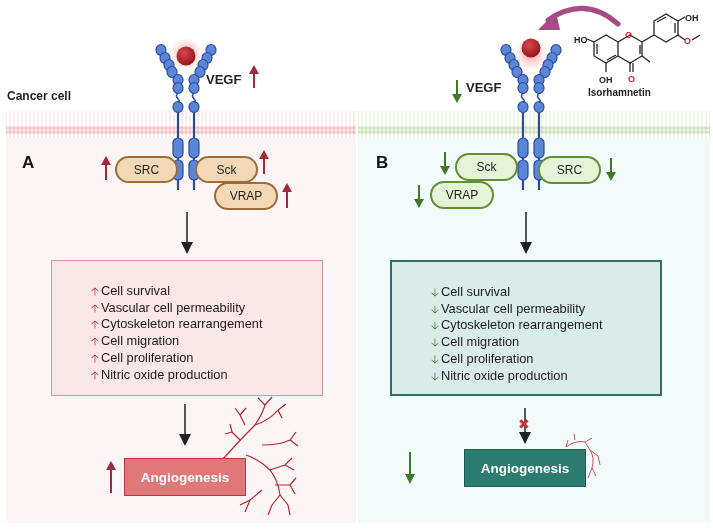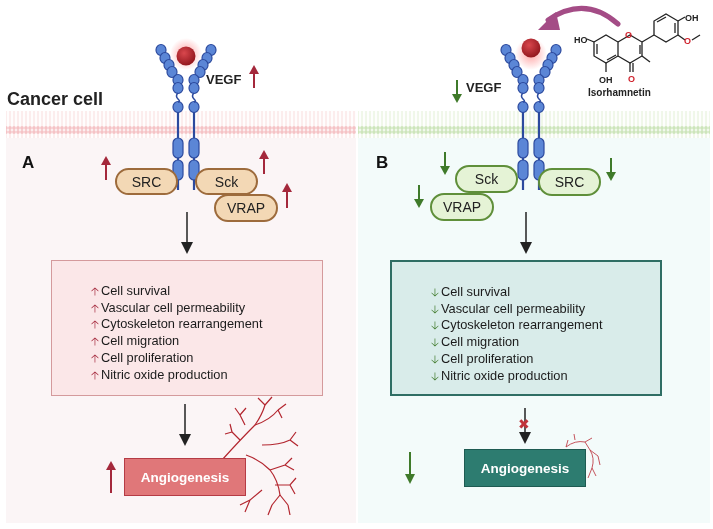--- a/index.html
+++ b/index.html
@@ -4,21 +4,21 @@
 <style>
   * { box-sizing: border-box; margin: 0; padding: 0; }
   html, body { width: 713px; height: 529px; background: #ffffff; overflow: hidden; }
   body { position: relative; font-family: "Liberation Sans", sans-serif; color: #222; }
   .abs { position: absolute; }
   svg.layer { position: absolute; left: 0; top: 0; width: 713px; height: 529px; }
   .panel { position: absolute; }
   #panelA { left: 6px; top: 138px; width: 350px; height: 385px; background: #fbf5f6; }
   #panelB { left: 358px; top: 138px; width: 352px; height: 385px; background: #f3fbfa; }
   .letter { font-weight: 700; font-size: 17px; color: #111; }
-  .pill { position: absolute; border-radius: 14px; font-size: 14px; display: flex; align-items: center; justify-content: center; color: #222; margin-top: 12px; }
+  .pill { position: absolute; border-radius: 14px; font-size: 12px; display: flex; align-items: center; justify-content: center; color: #222; }
   .pill.red { background: #f3d8b5; border: 2px solid #9d6b3c; }
   .pill.green { background: #e5f3d6; border: 2px solid #5f8f3a; }
   .effects { position: absolute; padding: 22px 0 0 38px; font-size: 12.8px; line-height: 16.7px; }
   .effects.red { background: #fbe7e8; border: 1.5px solid #d49a9c; }
   .effects.green { background: #d9ecea; border: 2px solid #2f6e64; }
   .effects .row { display: flex; align-items: center; color: #1b1b1b; white-space: nowrap; }
   .effects .ar { display: inline-block; width: 10px; font-size: 11px; text-align: center; margin-right: 1px; }
   .ar.up { color: #a4283b; }
   .ar.down { color: #3f7a2a; }
   .angio { position: absolute; font-weight: 700; font-size: 13.5px; color: #ffffff; display: flex; align-items: center; justify-content: center; }
@@ -226,21 +226,21 @@
   </g>
 
   <g stroke="#c0424b" fill="none" stroke-width="0.9">
     <path d="M566,447 Q575,440 585,442 L592,438 M585,442 L590,450 Q595,458 592,468 M590,450 L598,456 L600,465 M592,468 L588,478 M592,468 L596,476"></path>
     <path d="M566,447 L568,440 M575,440 L574,434"></path>
   </g>
 
   <text x="518" y="429" font-size="14" font-weight="700" fill="#c0333a" font-family="DejaVu Sans, sans-serif">✖</text>
 </svg>
 
-<div class="abs label" style="left:7px; top:89px; font-size:18px;">Cancer cell</div>
+<div class="abs label" style="left:7px; top:89px; font-size:12px;">Cancer cell</div>
 <div class="abs label" style="left:206px; top:72px;">VEGF</div>
 <div class="abs label" style="left:466px; top:80px;">VEGF</div>
 <div class="abs label" style="left:588px; top:87px; font-size:10px;">Isorhamnetin</div>
 
 <div class="abs letter" style="left:22px; top:153px;">A</div>
 <div class="abs letter" style="left:376px; top:153px;">B</div>
 
 <div class="pill red" style="left:115px; top:156px; width:63px; height:27px;">SRC</div>
 <div class="pill red" style="left:195px; top:156px; width:63px; height:27px;">Sck</div>
 <div class="pill red" style="left:214px; top:182px; width:64px; height:28px;">VRAP</div>

